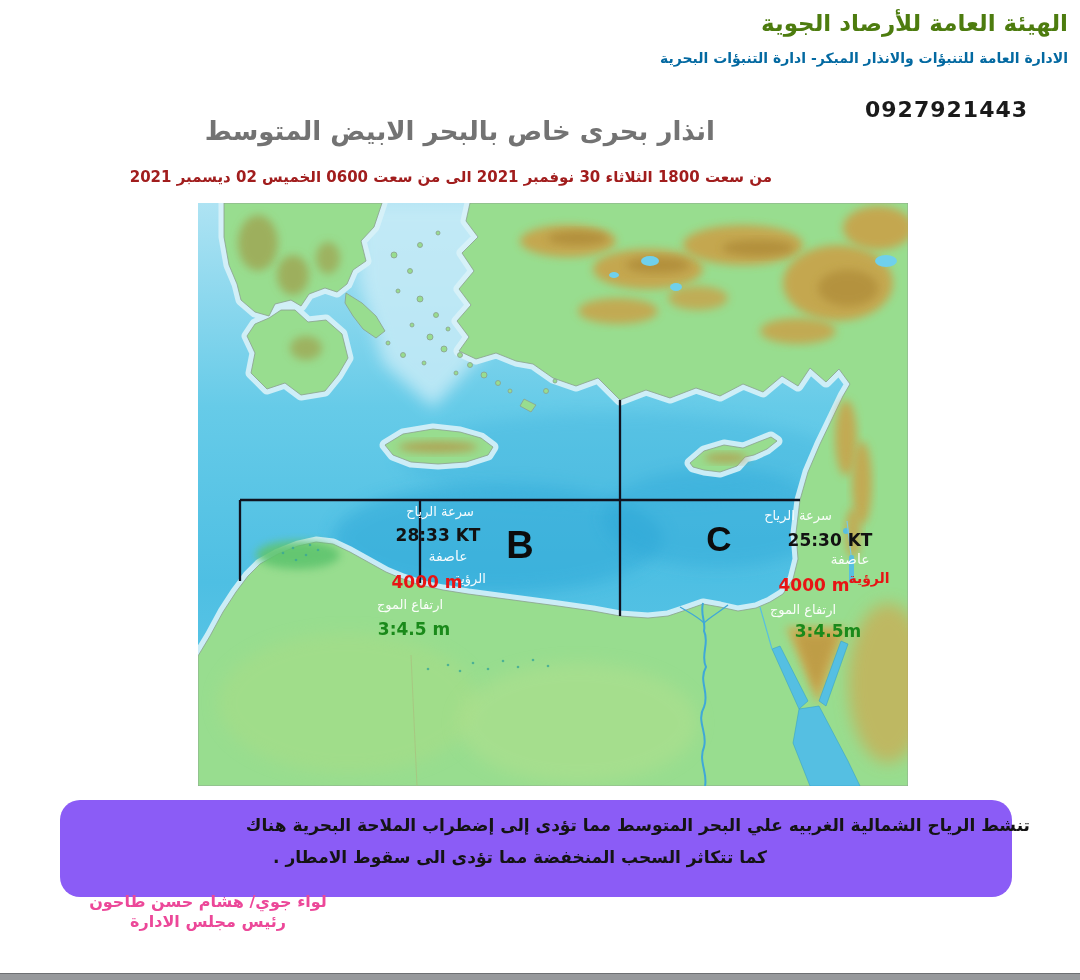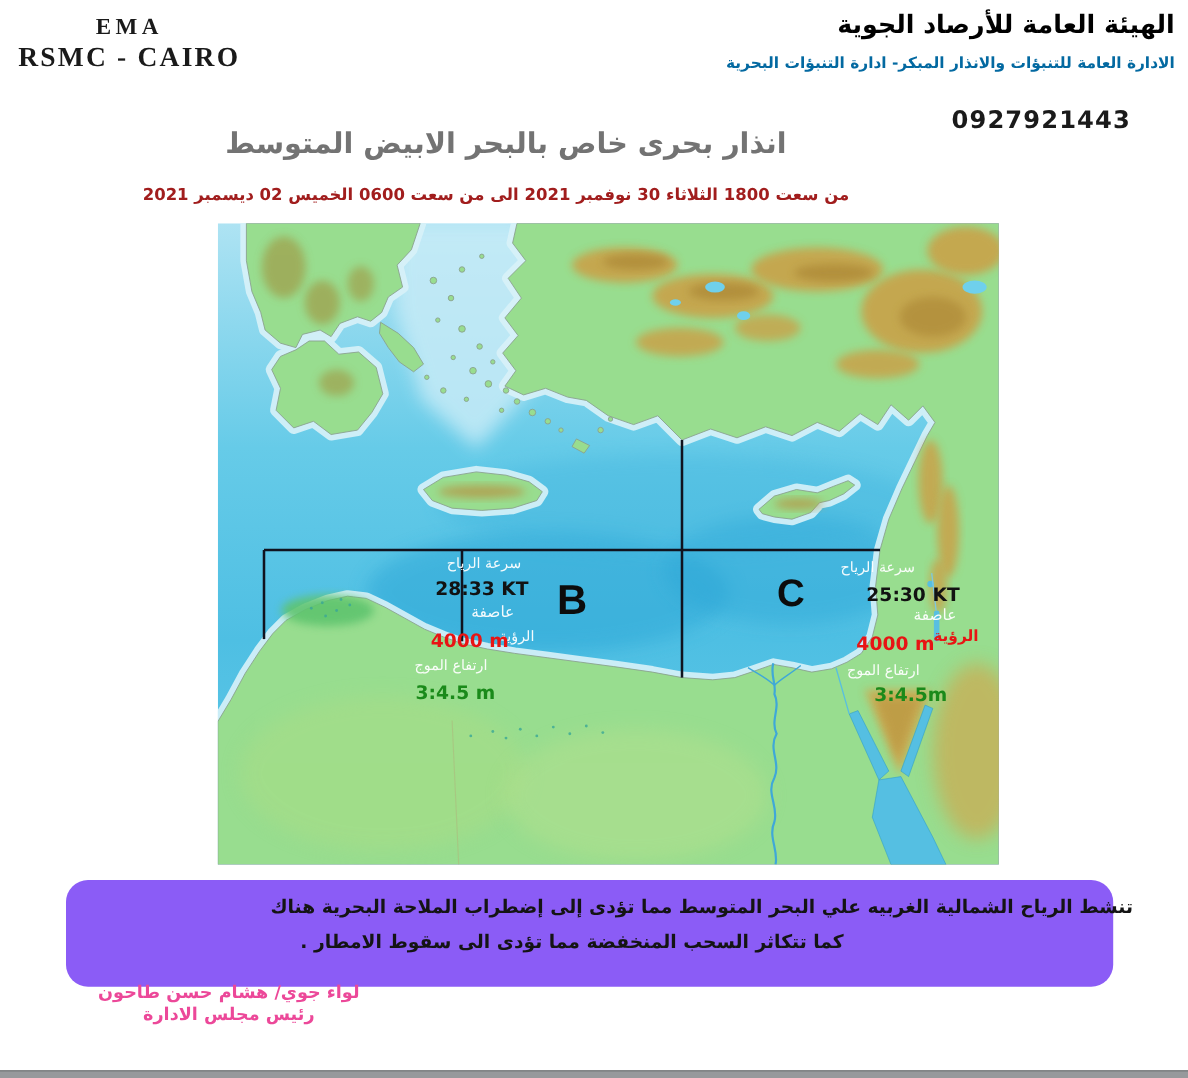--- a/index.html
+++ b/index.html
@@ -7,21 +7,21 @@
     position:relative;width:1080px;height:980px;background:#ffffff;overflow:hidden;
     font-family:"DejaVu Sans",sans-serif;
   }
   .abs{position:absolute;}
   .nowrap{white-space:nowrap;}
   
   .ema-block{left:10px;top:12px;width:215px;text-align:center;color:#1a1a1a;
     font-family:"Liberation Serif","DejaVu Serif",serif;font-weight:700;}
   .ema-line1{font-size:21px;letter-spacing:4px;}
   .ema-line2{font-size:25px;letter-spacing:2px;margin-top:2px;}
-  .org-ar{right:12px;top:10px;font-size:23px;font-weight:700;color:#000000;direction:rtl;}
+  .org-ar{right:12px;top:10px;font-size:23px;font-weight:700;color:#4d7c0f;direction:rtl;}
   .dept-ar{right:12px;top:50px;font-size:14px;font-weight:700;color:#0369a1;direction:rtl;}
   .bulletin-number{left:865px;top:97px;width:152px;text-align:center;font-size:22px;
     font-weight:700;color:#1a1a1a;letter-spacing:1px;}
   
   .doc-title{left:225px;top:116px;width:490px;text-align:center;font-size:26px;
     font-weight:700;color:#737373;direction:rtl;}
   .validity{left:332px;top:168px;width:440px;text-align:center;font-size:15px;
     font-weight:700;color:#a11d1d;direction:rtl;}
   
   .map-wrap{left:198px;top:203px;width:710px;height:583px;}
@@ -43,24 +43,20 @@
   .val-vis{fill:#e81414;font-weight:700;}
   .vis-label-red{fill:#e81414;font-weight:700;direction:rtl;}
   .val-wave{fill:#1a8a1a;font-weight:700;}
   .zone-letter{fill:#0c0c0c;font-weight:700;font-family:"Liberation Sans","DejaVu Sans",sans-serif;}
 </style>
 </head>
 <body>
 
 <div id="page">
 
-  <div class="abs ema-block">
-    <div class="ema-line1">EMA</div>
-    <div class="ema-line2">RSMC - CAIRO</div>
-  </div>
 
   <div class="abs org-ar nowrap" dir="rtl">الهيئة العامة للأرصاد الجوية</div>
   <div class="abs dept-ar nowrap" dir="rtl">الادارة العامة للتنبؤات والانذار المبكر- ادارة التنبؤات البحرية</div>
 
   <div class="abs bulletin-number">0927921443</div>
 
   <div class="abs doc-title nowrap" dir="rtl">انذار بحرى خاص بالبحر الابيض المتوسط</div>
   <div class="abs validity nowrap" dir="rtl">من سعت 1800 الثلاثاء 30 نوفمبر 2021 الى من سعت 0600 الخميس 02 ديسمبر 2021</div>
 
   <div class="abs map-wrap">

